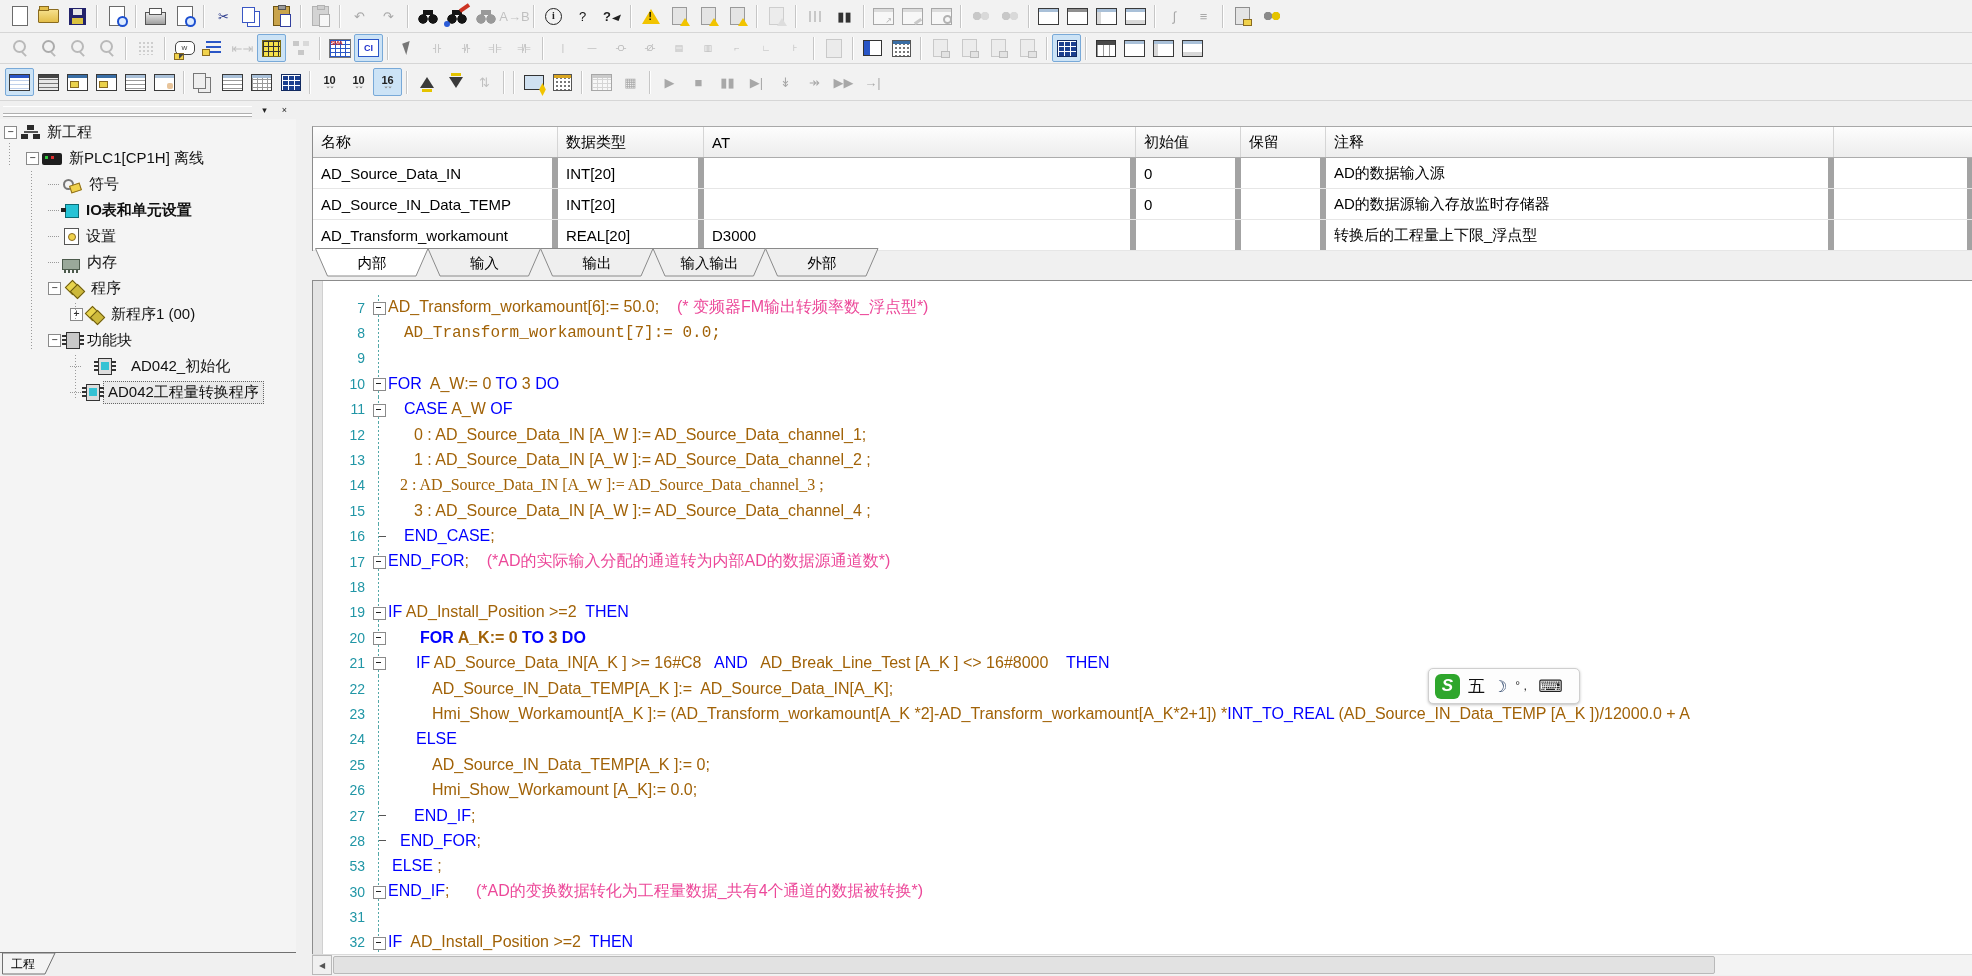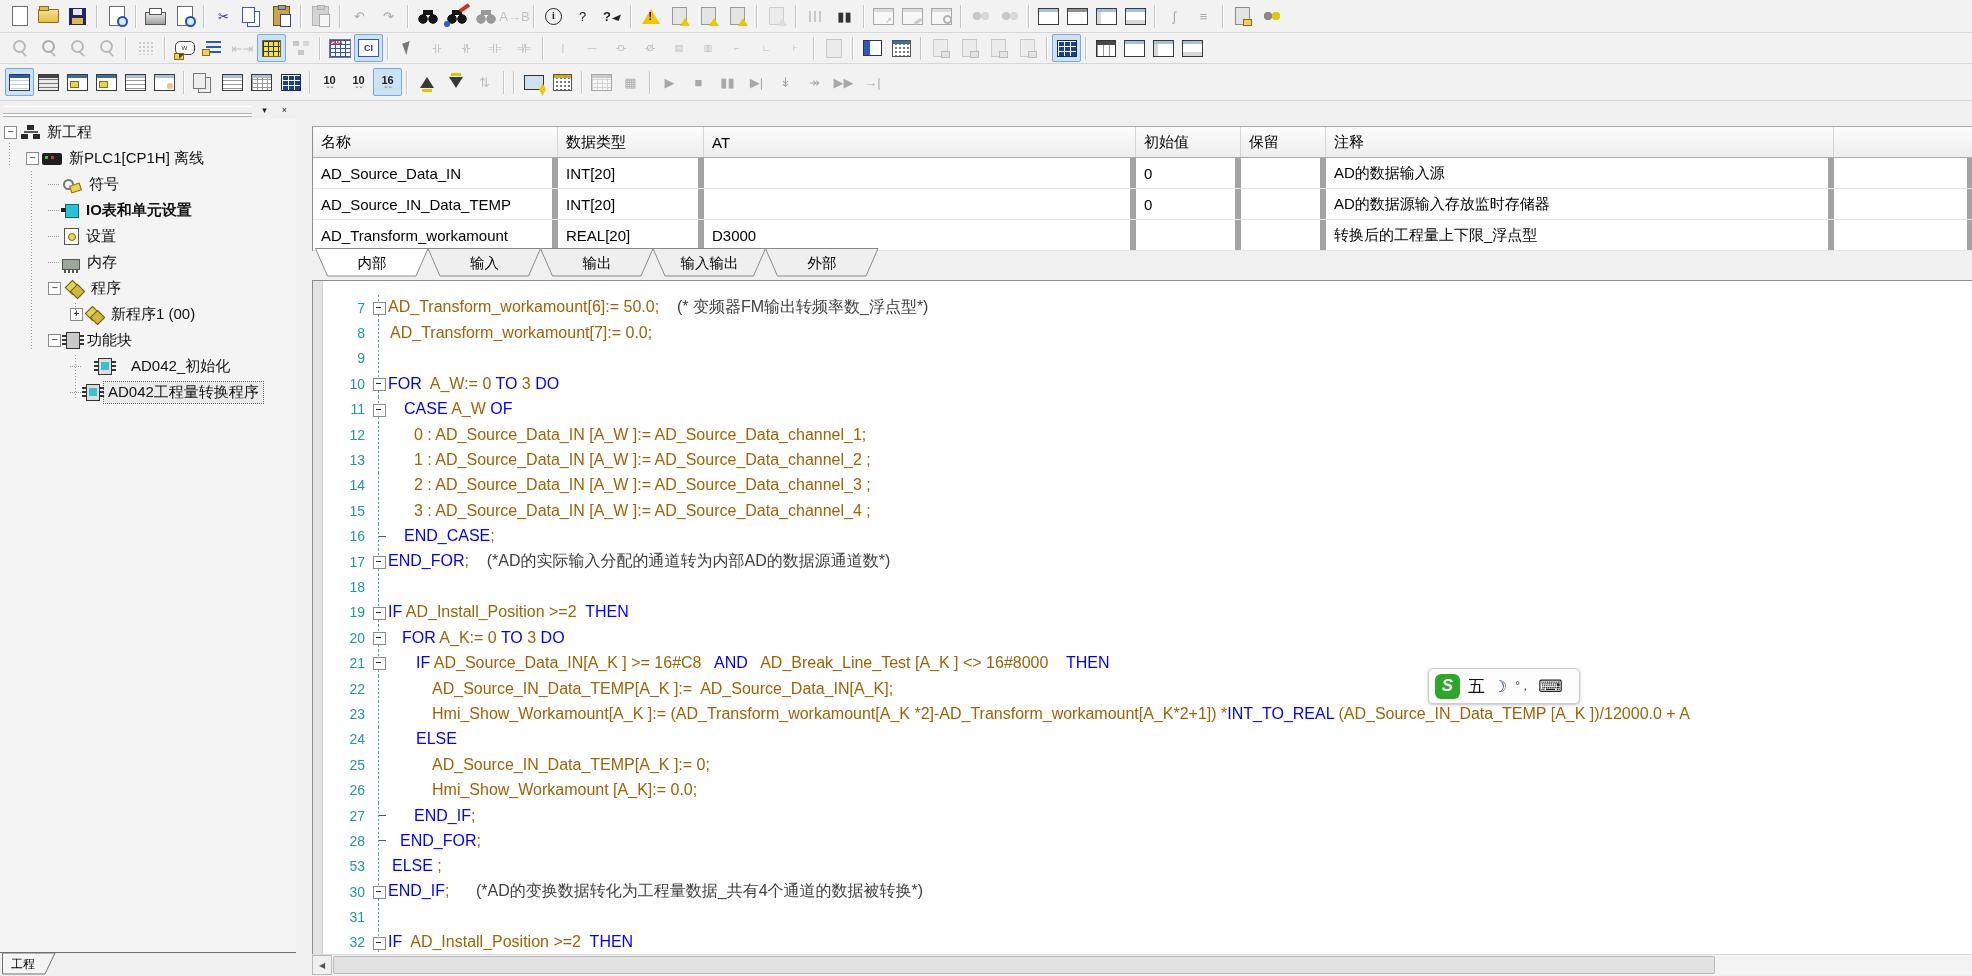--- a/index.html
+++ b/index.html
@@ -140,21 +140,21 @@
   #editor::before{content:"";position:absolute;left:0;top:0;bottom:0;width:9px;background:#E4E4E4;border-right:1px solid #D0D0D0}
   #code{position:absolute;left:0;top:14px;right:0}
   .cl{display:flex;height:25.4px;align-items:center}
   .lnum{width:52px;text-align:right;padding-right:6px;color:#2196A6;font-size:14px;flex:none}
   .fold{width:17px;position:relative;flex:none;align-self:stretch}
   .fold.vline::before{content:"";position:absolute;left:7px;top:0;bottom:0;width:1px;background:repeating-linear-gradient(to bottom,#54A8A8 0 2px,transparent 2px 4px)}
   .fold.fend::after{content:"";position:absolute;left:8px;top:12px;width:7px;height:1px;background:#555}
   .fbx{position:absolute;left:2px;top:7px;width:11px;height:11px;background:#FFF;border:1px solid #8A8A8A}
   .fbx::after{content:"";position:absolute;left:2px;top:4px;width:5px;height:1px;background:#222}
   .ct{white-space:pre;font-size:16px;color:#000}
-  .ct .k{color:#0000FF}.ct .m{color:#404040}.ct .c{color:#a16207}
+  .ct .k{color:#0000FF}.ct .m{color:#ec4899}.ct .c{color:#a16207}
   #hscroll{position:absolute;left:312px;top:954px;right:0;height:20px;background:#F3F3F3;border-top:1px solid #DADADA;display:flex;align-items:center}
   #hscroll .sbtn{width:18px;height:18px;background:#F0F0F0;border:1px solid #B9B9B9;display:flex;align-items:center;justify-content:center;font-size:8px;color:#555;flex:none}
   #hscroll .thumb{height:16px;width:1380px;margin-left:1px;background:#E2E2E2;border:1px solid #B9B9B9;border-radius:2px}
   
   #ime{position:absolute;left:1428px;top:668px;width:152px;height:36px;background:#FDFDFD;border:1px solid #CFCFCF;border-radius:5px;box-shadow:0 1px 3px rgba(0,0,0,.25);display:flex;align-items:center;padding:0 6px;box-sizing:border-box;gap:8px}
   #ime .slogo{width:25px;height:25px;background:#2EA62C;border-radius:6px;color:#FFF;font-weight:bold;font-size:17px;display:flex;align-items:center;justify-content:center;font-style:italic}
   #ime .mode{font-size:17px;color:#111}
   #ime .moon{font-size:16px;color:#16325C}
   #ime .punct{font-size:12px;color:#333;letter-spacing:-1px}
   #ime .kbd{font-size:17px;color:#222}
@@ -662,21 +662,21 @@
       <div class="cl">
         <span class="lnum">7</span>
         <span class="fold vline">
           <u class="fbx"></u>
         </span>
         <span class="ct" style="margin-left: 0px;"><span class="c">AD_Transform_workamount[6]:= 50.0;</span><span class="c">    </span><span class="m">(* 变频器FM输出转频率数_浮点型*)</span></span>
       </div>
       <div class="cl">
         <span class="lnum">8</span>
         <span class="fold vline"></span>
-        <span class="ct" style="margin-left: 2px;"><span class="c">AD_Transform_workamount[7]:= 0.0;</span></span>
+        <span class="ct" style="margin-left: 16px; font-family: Liberation Mono, monospace;"><span class="c">AD_Transform_workamount[7]:= 0.0;</span></span>
       </div>
       <div class="cl">
         <span class="lnum">9</span>
         <span class="fold vline"></span>
         <span class="ct" style="margin-left: 0px;"></span>
       </div>
       <div class="cl">
         <span class="lnum">10</span>
         <span class="fold vline">
           <u class="fbx"></u>
@@ -696,21 +696,21 @@
         <span class="ct" style="margin-left: 26px; text-align: center;"><span class="c">0 : AD_Source_Data_IN [A_W ]:= AD_Source_Data_channel_1;</span></span>
       </div>
       <div class="cl">
         <span class="lnum">13</span>
         <span class="fold vline"></span>
         <span class="ct" style="margin-left: 26px;"><span class="c">1 : AD_Source_Data_IN [A_W ]:= AD_Source_Data_channel_2 ;</span></span>
       </div>
       <div class="cl">
         <span class="lnum">14</span>
         <span class="fold vline"></span>
-        <span class="ct" style="margin-left: 26px;"><span class="c">2 : AD_Source_Data_IN [A_W ]:= AD_Source_Data_channel_3 ;</span></span>
+        <span class="ct" style="margin-left: 12px; font-family: Liberation Serif, serif;"><span class="c">2 : AD_Source_Data_IN [A_W ]:= AD_Source_Data_channel_3 ;</span></span>
       </div>
       <div class="cl">
         <span class="lnum">15</span>
         <span class="fold vline"></span>
         <span class="ct" style="margin-left: 26px;"><span class="c">3 : AD_Source_Data_IN [A_W ]:= AD_Source_Data_channel_4 ;</span></span>
       </div>
       <div class="cl">
         <span class="lnum">16</span>
         <span class="fold vline fend"></span>
         <span class="ct" style="margin-left: 16px;"><span class="k">END_CASE</span><span class="c">;</span></span>
@@ -732,21 +732,21 @@
         <span class="fold vline">
           <u class="fbx"></u>
         </span>
         <span class="ct" style="margin-left: 0px;"><span class="k">IF</span><span class="c"> AD_Install_Position &gt;=2  </span><span class="k">THEN</span></span>
       </div>
       <div class="cl">
         <span class="lnum">20</span>
         <span class="fold vline">
           <u class="fbx"></u>
         </span>
-        <span class="ct" style="margin-left: 14px;"><span class="k">FOR</span><span class="c"> A_K:= 0 </span><span class="k">TO</span><span class="c"> 3 </span><span class="k">DO</span></span>
+        <span class="ct" style="margin-left: 32px; font-weight: bold;"><span class="k">FOR</span><span class="c"> A_K:= 0 </span><span class="k">TO</span><span class="c"> 3 </span><span class="k">DO</span></span>
       </div>
       <div class="cl">
         <span class="lnum">21</span>
         <span class="fold vline">
           <u class="fbx"></u>
         </span>
         <span class="ct" style="margin-left: 28px;"><span class="k">IF</span><span class="c"> AD_Source_Data_IN[A_K ] &gt;= 16#C8   </span><span class="k">AND</span><span class="c">   AD_Break_Line_Test [A_K ] &lt;&gt; 16#8000    </span><span class="k">THEN</span></span>
       </div>
       <div class="cl">
         <span class="lnum">22</span>

